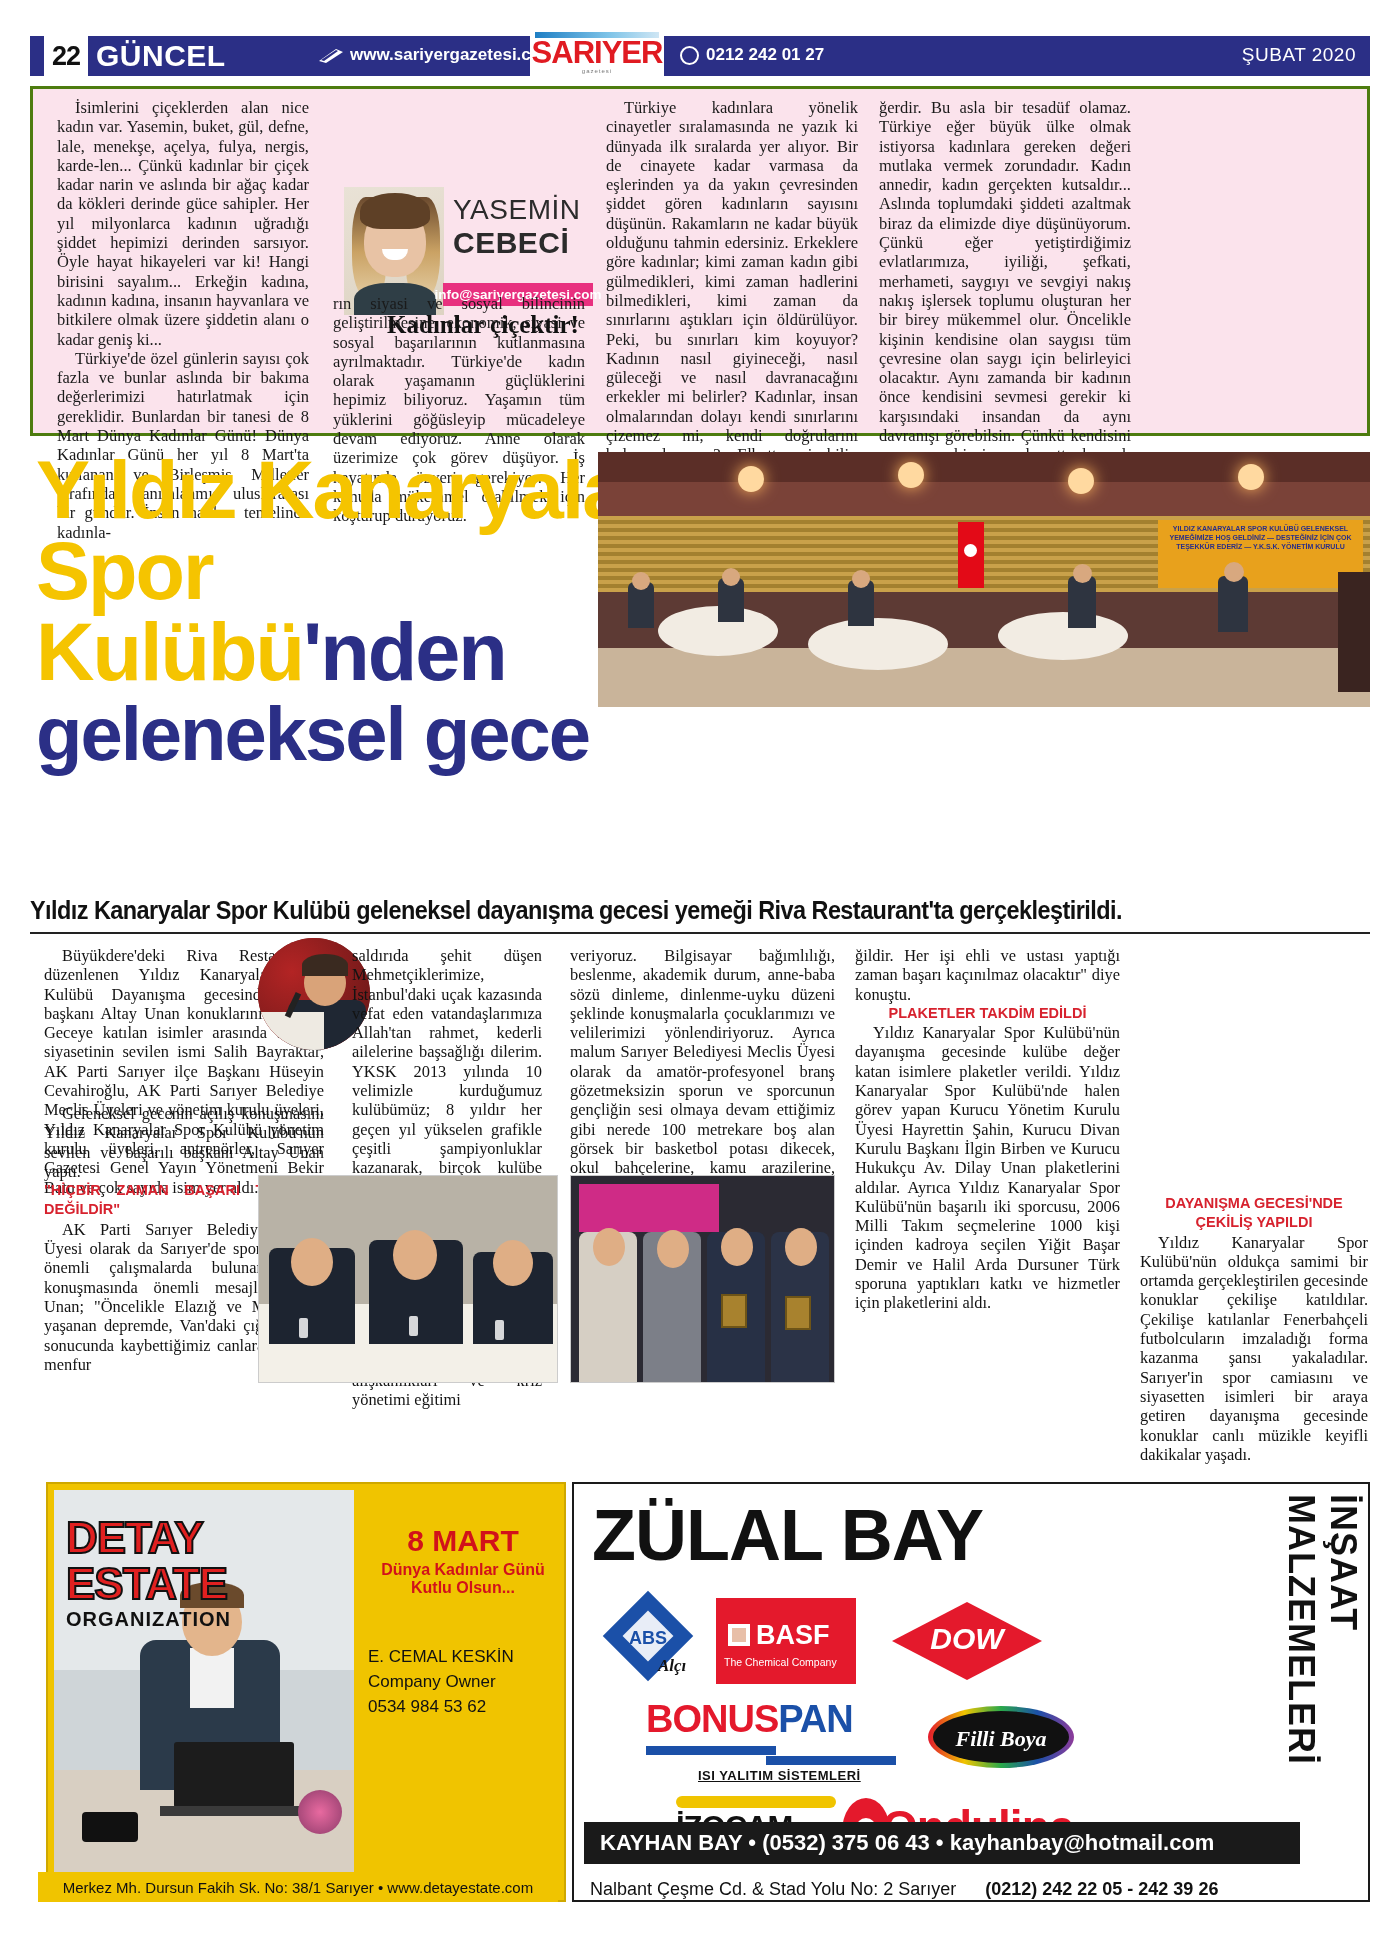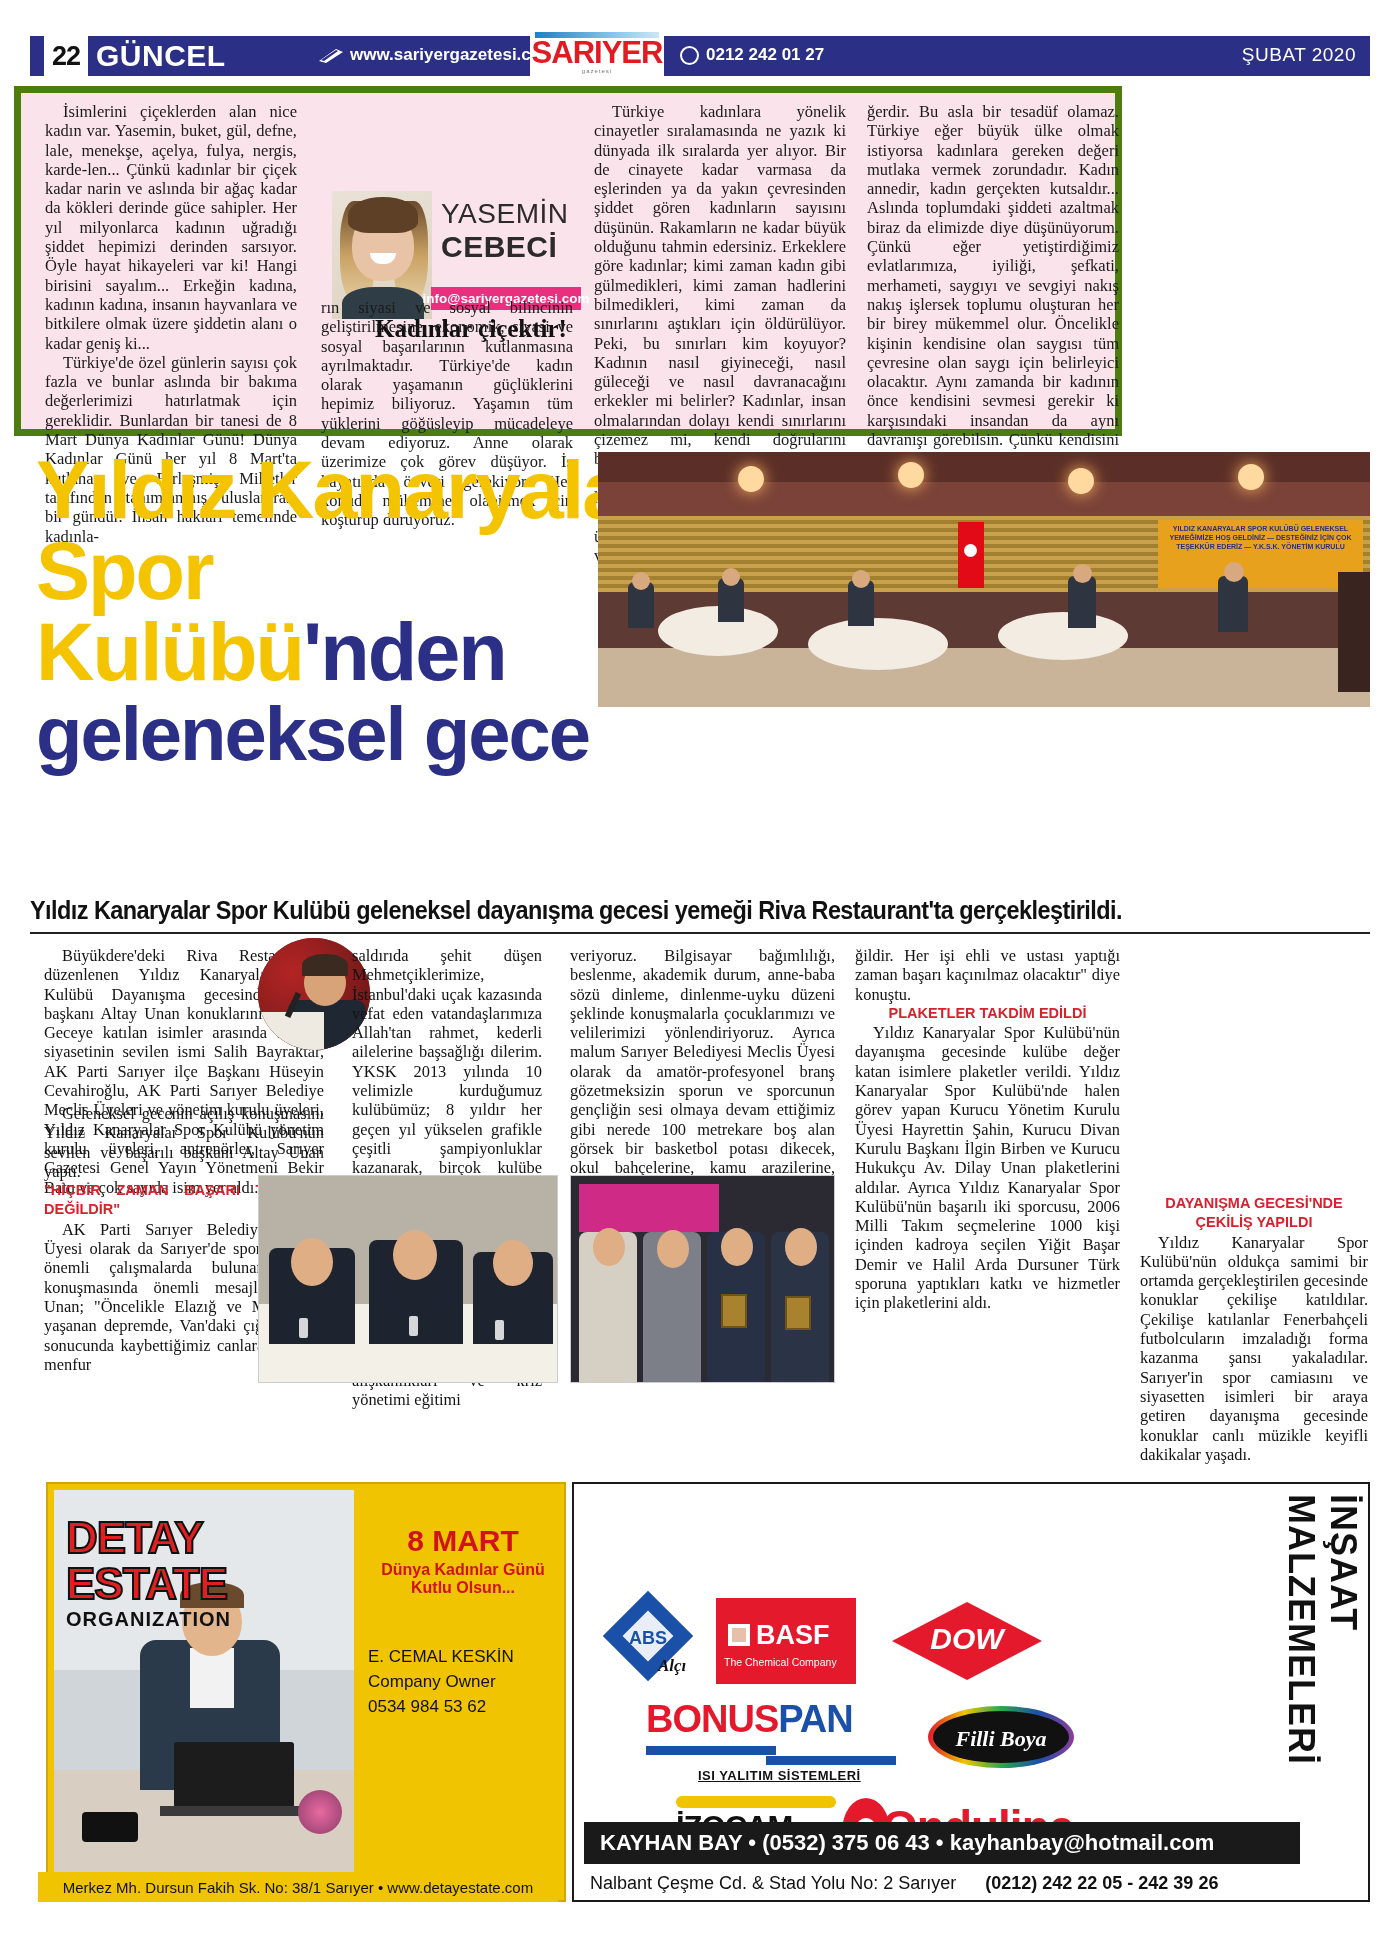--- a/index.html
+++ b/index.html
@@ -30,22 +30,22 @@
                   color: #e01b22; letter-spacing: -1px; line-height: 30px; }
   .mh-logo-sub { font-family: "Liberation Sans", sans-serif; font-size: 6px; color: #777; letter-spacing: 1px; }
   .mh-phone { position: absolute; left: 676px; top: 9px; color: #fff;
               font-family: "Liberation Sans", sans-serif; font-weight: bold; font-size: 17px; }
   .mh-phicon { position: absolute; left: 650px; top: 10px; width: 19px; height: 19px;
                border: 2px solid #fff; border-radius: 50%; }
   .mh-date { position: absolute; right: 14px; top: 8px; color: #fff;
              font-family: "Liberation Sans", sans-serif; font-size: 19px; letter-spacing: 0.5px; }
 
   
-  .opinion { position: absolute; left: 14px; top: 86px; width: 1108px; height: 350px;
-             background: #fbe3ec; border: 7px solid #4d7c0f; }
+  .opinion { position: absolute; left: 30px; top: 86px; width: 1340px; height: 350px;
+             background: #fbe3ec; border: 3px solid #4d7c0f; }
   .op-col { position: absolute; top: 9px; font-size: 16.5px; line-height: 19.3px;
             text-align: justify; color: #1a1a1a; hyphens: none; }
   .op-c1 { left: 24px; width: 252px; }
   .op-c2 { left: 300px; width: 252px; top: 205px;}
   .op-c3 { left: 573px; width: 252px; }
   .op-c4 { left: 846px; width: 252px; }
   .op-col p { text-indent: 18px; margin: 0; }
   .op-highlight { color: #cf1b2b; font-weight: bold; }
 
   .op-photo { position: absolute; left: 311px; top: 98px; width: 100px; height: 128px;
@@ -220,21 +220,21 @@
   .lg-ondu { left:250px; top:198px; width:290px; height:70px; }
   .on-drop { position:absolute; left:0; top:6px; width:48px; height:56px; background:#e4192c;
              border-radius: 50% 50% 50% 50% / 60% 60% 40% 40%; }
   .on-drop2 { position:absolute; left:14px; top:26px; width:20px; height:20px; background:#fff; border-radius:50%; }
   .on-t { position:absolute; left:40px; top:8px; font-family:"Liberation Sans",sans-serif; font-weight:bold;
           font-size:46px; color:#e4192c; letter-spacing:-1px;}
   .zl-foot { position:absolute; left:10px; bottom:36px; width:716px; height:42px; background:#1a1a1a;
              display:flex; align-items:center; padding-left:16px;
              font-family:"Liberation Sans",sans-serif; font-weight:bold; font-size:22px; color:#fff; }
   .zl-foot2 { position:absolute; left:0; bottom:0; width:100%; height:34px;
-              display:flex; align-items:center; padding-left:16px;
+              display:flex; align-items:flex-end; padding-left:16px;
               font-family:"Liberation Sans",sans-serif; font-size:18px; color:#111;gap:12px; }
   .zl-foot2 .ph { font-weight:bold; }
   .ad-detay-foot-band { position:absolute; left:38px; top:1872px; width:520px; height:30px; background:#f0c400;
                         display:flex; align-items:center; justify-content:center;
                         font-family:"Liberation Sans",sans-serif; font-size:15px; color:#111; }
 </style>
 </head>
 <body>
 
 <div class="page">
@@ -423,20 +423,21 @@
     </div>
     <div class="ad-owner">
       <div>E. CEMAL KESKİN</div>
       <div>Company Owner</div>
       <div>0534 984 53 62</div>
     </div>
   </div>
   <div class="ad-detay-foot-band">Merkez Mh. Dursun Fakih Sk. No: 38/1 Sarıyer  •  www.detayestate.com</div>
 
   <div class="ad-zulal">
+    <div class="zl-title">ZÜLAL BAY</div>
     <div class="zl-side">İNŞAAT MALZEMELERİ</div>
 
     <div class="zl-logos">
       <div class="lg lg-abs">
         <div class="abs-d"></div>
         <div class="abs-d2"></div>
         <div class="abs-t">ABS</div>
         <div class="abs-alci">Alçı</div>
       </div>
       <div class="lg lg-basf">

